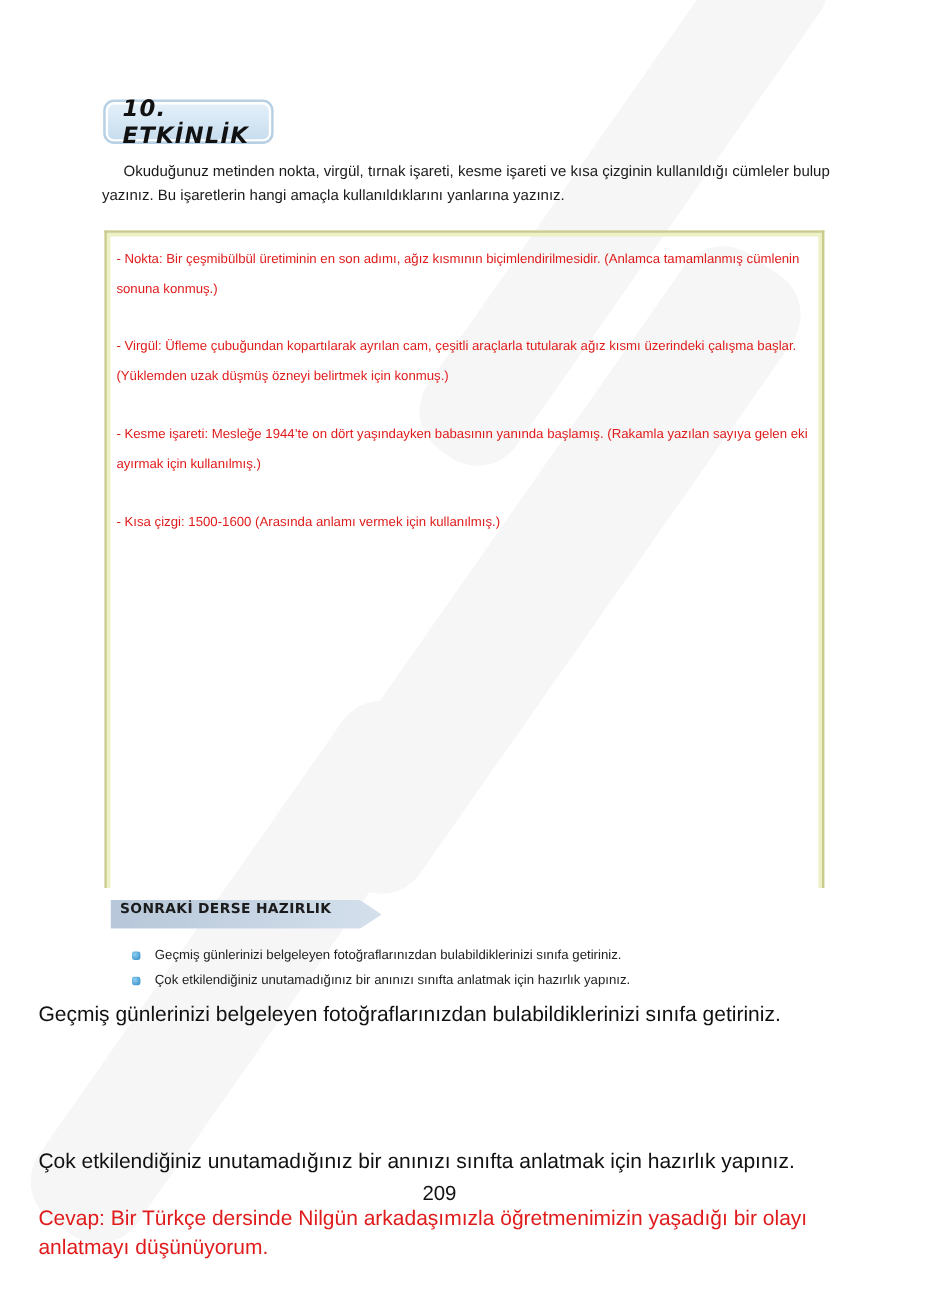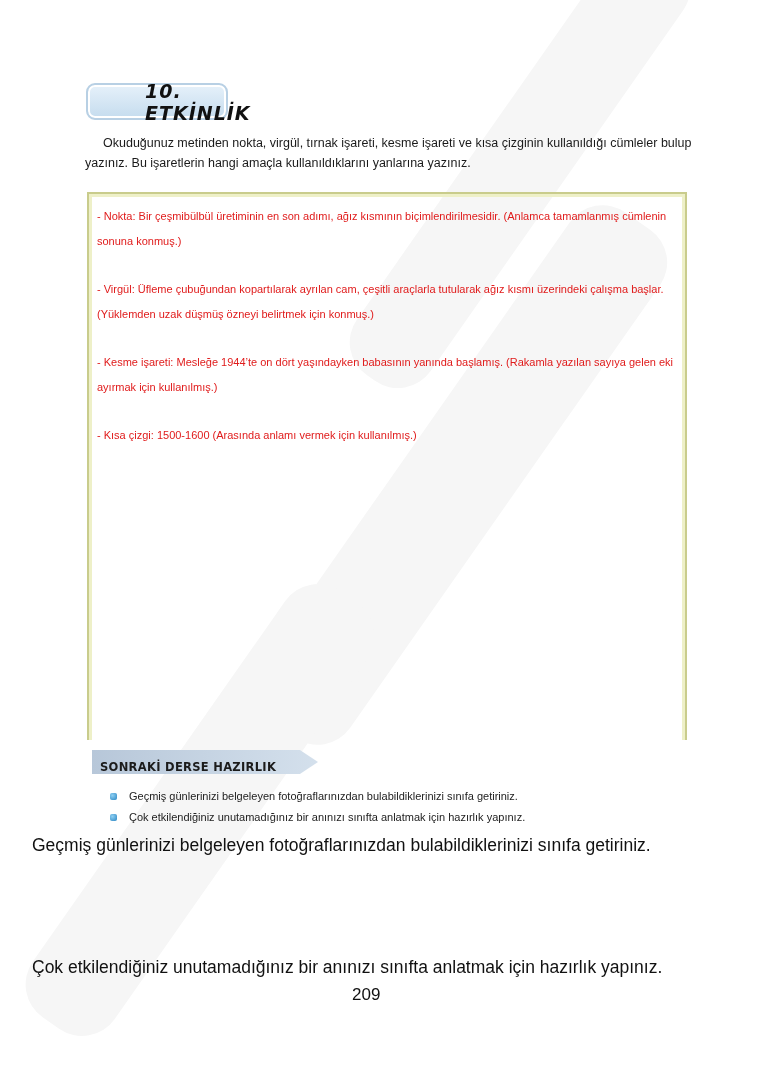--- a/index.html
+++ b/index.html
@@ -21,21 +21,21 @@
     position: absolute; left: 86px; top: 83px; width: 142px; height: 37px;
     border-radius: 9px;
     background: linear-gradient(#e6f1fa, #c5dcee);
     border: 2px solid #b8d0e4;
     box-shadow: inset 0 0 0 2px #ffffff;
     box-sizing: border-box;
     display: flex; align-items: center; padding-left: 14px;
   }
   .title-badge span {
     font-family: "DejaVu Sans", sans-serif; font-weight: bold; font-style: italic;
-    font-size: 19px; color: #111; letter-spacing: 1px; margin-left: 43px;
+    font-size: 19px; color: #111; letter-spacing: 1px;
   }
 
   .instructions {
     position: absolute; left: 85px; top: 133px; width: 620px;
     font-size: 12.5px; line-height: 20px; color: #1a1a1a;
   }
   .instructions p { margin: 0; text-indent: 18px; }
 
   .answer-box {
     position: absolute; left: 87px; top: 192px; width: 600px; height: 548px;
@@ -47,21 +47,21 @@
     position: absolute; left: 97px; top: 204px; width: 585px;
     font-family: "Liberation Sans", sans-serif;
     font-size: 11px; line-height: 24.5px; color: #e01b1b;
   }
   .answer-list .item { margin: 0 0 24px 0; }
 
   .section-tag {
     position: absolute; left: 92px; top: 750px; height: 24px; width: 226px;
     background: linear-gradient(90deg, #b7c7d9, #d4e0ec);
     clip-path: polygon(0 0, 92% 0, 100% 50%, 92% 100%, 0 100%);
-    display: flex; align-items: flex-end; padding-left: 8px; box-sizing: border-box;
+    display: flex; align-items: flex-start; padding-left: 8px; box-sizing: border-box;
   }
   .section-tag span {
     font-family: "DejaVu Sans", sans-serif; font-weight: bold; font-size: 11.5px;
     color: #1b1b1b; letter-spacing: 0.3px;
   }
 
   .prep-list {
     position: absolute; left: 110px; top: 786px; width: 560px;
     font-size: 11px; line-height: 21px; color: #222;
   }
@@ -123,15 +123,16 @@
 </div>
 
 <div class="qa" style="top:833px;">
   <div class="q">Geçmiş günlerinizi belgeleyen fotoğraflarınızdan bulabildiklerinizi sınıfa getiriniz.</div>
   <div style="height:24px"></div>
 </div>
 
 <div class="qa" style="top:955px;">
   <div class="q">Çok etkilendiğiniz unutamadığınız bir anınızı sınıfta anlatmak için hazırlık yapınız.</div>
   <div style="height:24px"></div>
+  <div class="a">Cevap: Bir Türkçe dersinde Nilgün arkadaşımızla öğretmenimizin yaşadığı bir olayı anlatmayı düşünüyorum.</div>
 </div>
 
 <div class="page-number">209</div>
 
 </body></html>

